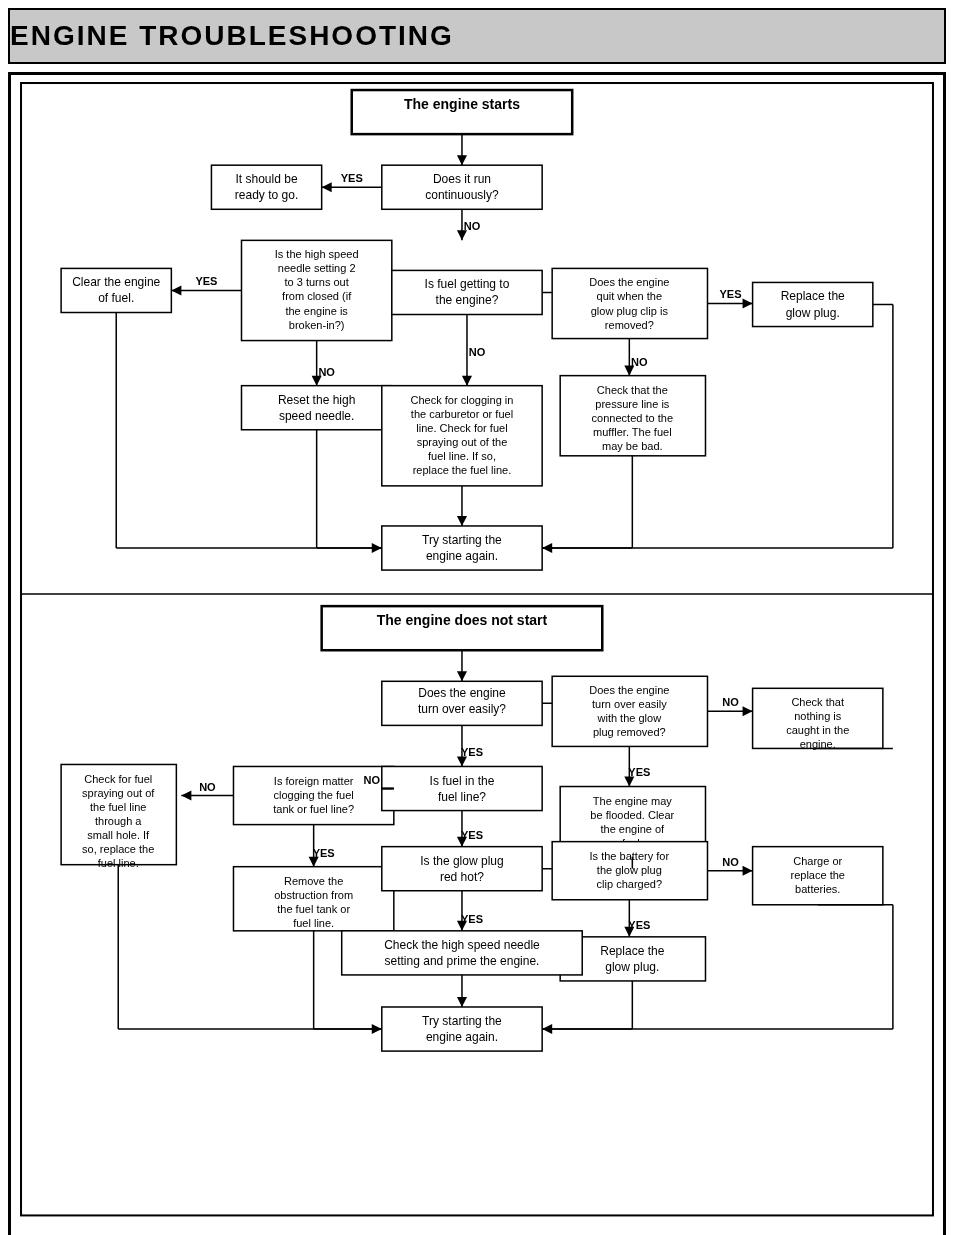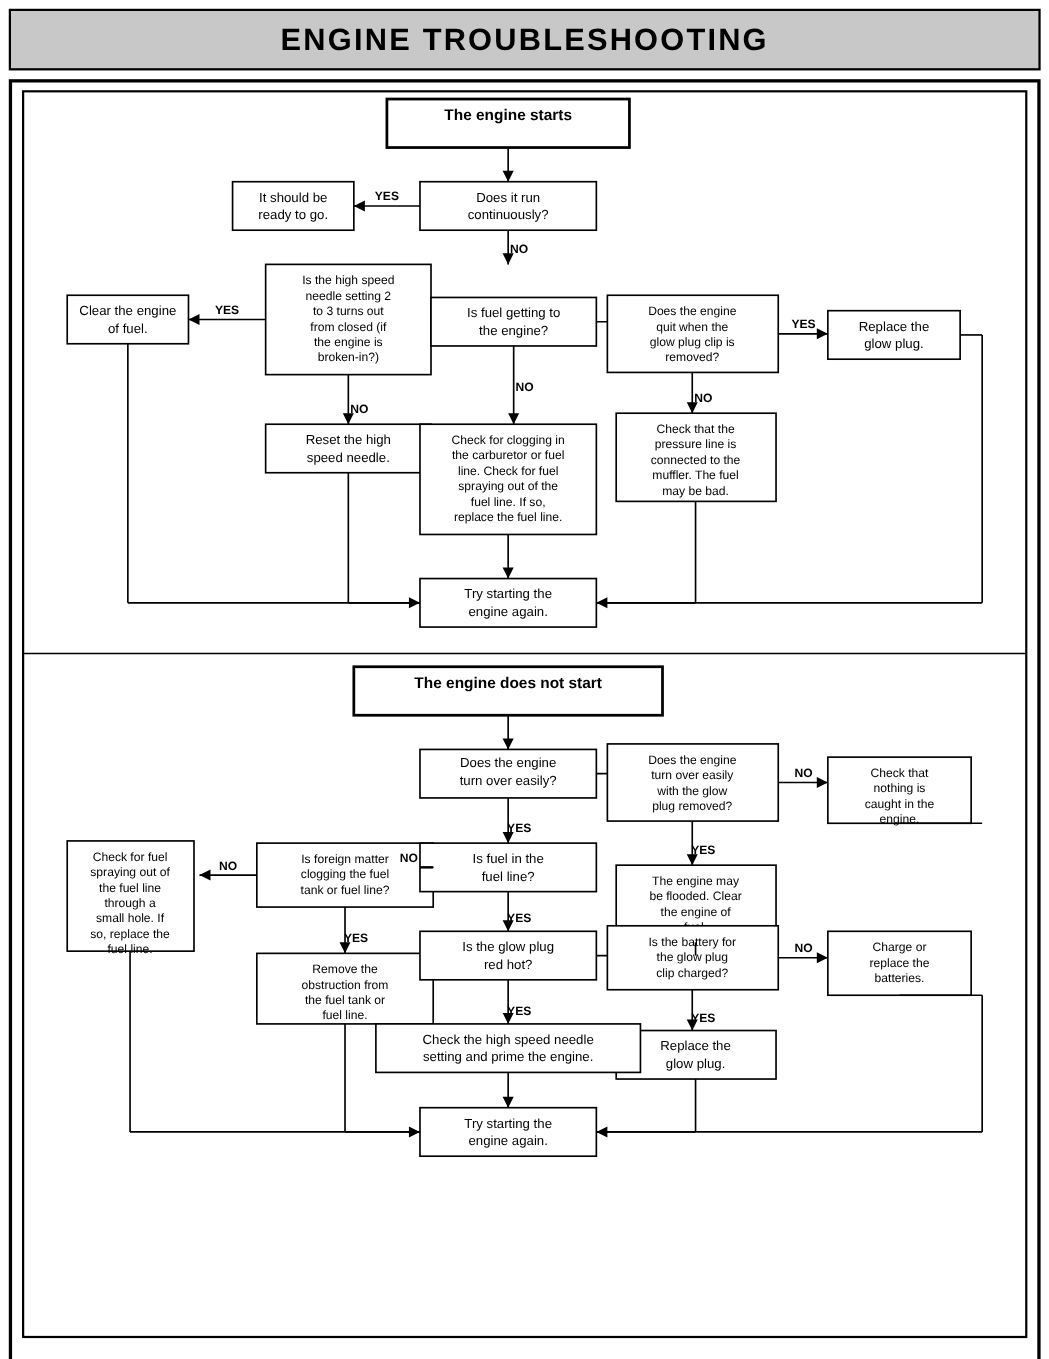--- a/index.html
+++ b/index.html
@@ -5,21 +5,20 @@
     * { box-sizing: border-box; margin: 0; padding: 0; }
     body {
       width: 954px;
       min-height: 1235px;
       background: #fff;
       font-family: Arial, sans-serif;
       font-size: 13px;
     }
     .page-title {
       background: #c8c8c8;
-      text-align: center;
       font-size: 28px;
       font-weight: bold;
       font-family: 'Arial Black', Arial, sans-serif;
       letter-spacing: 2px;
       padding: 10px 0;
       border: 2px solid #000;
       margin: 8px;
     }
     .diagram-container {
       border: 3px solid #000;

